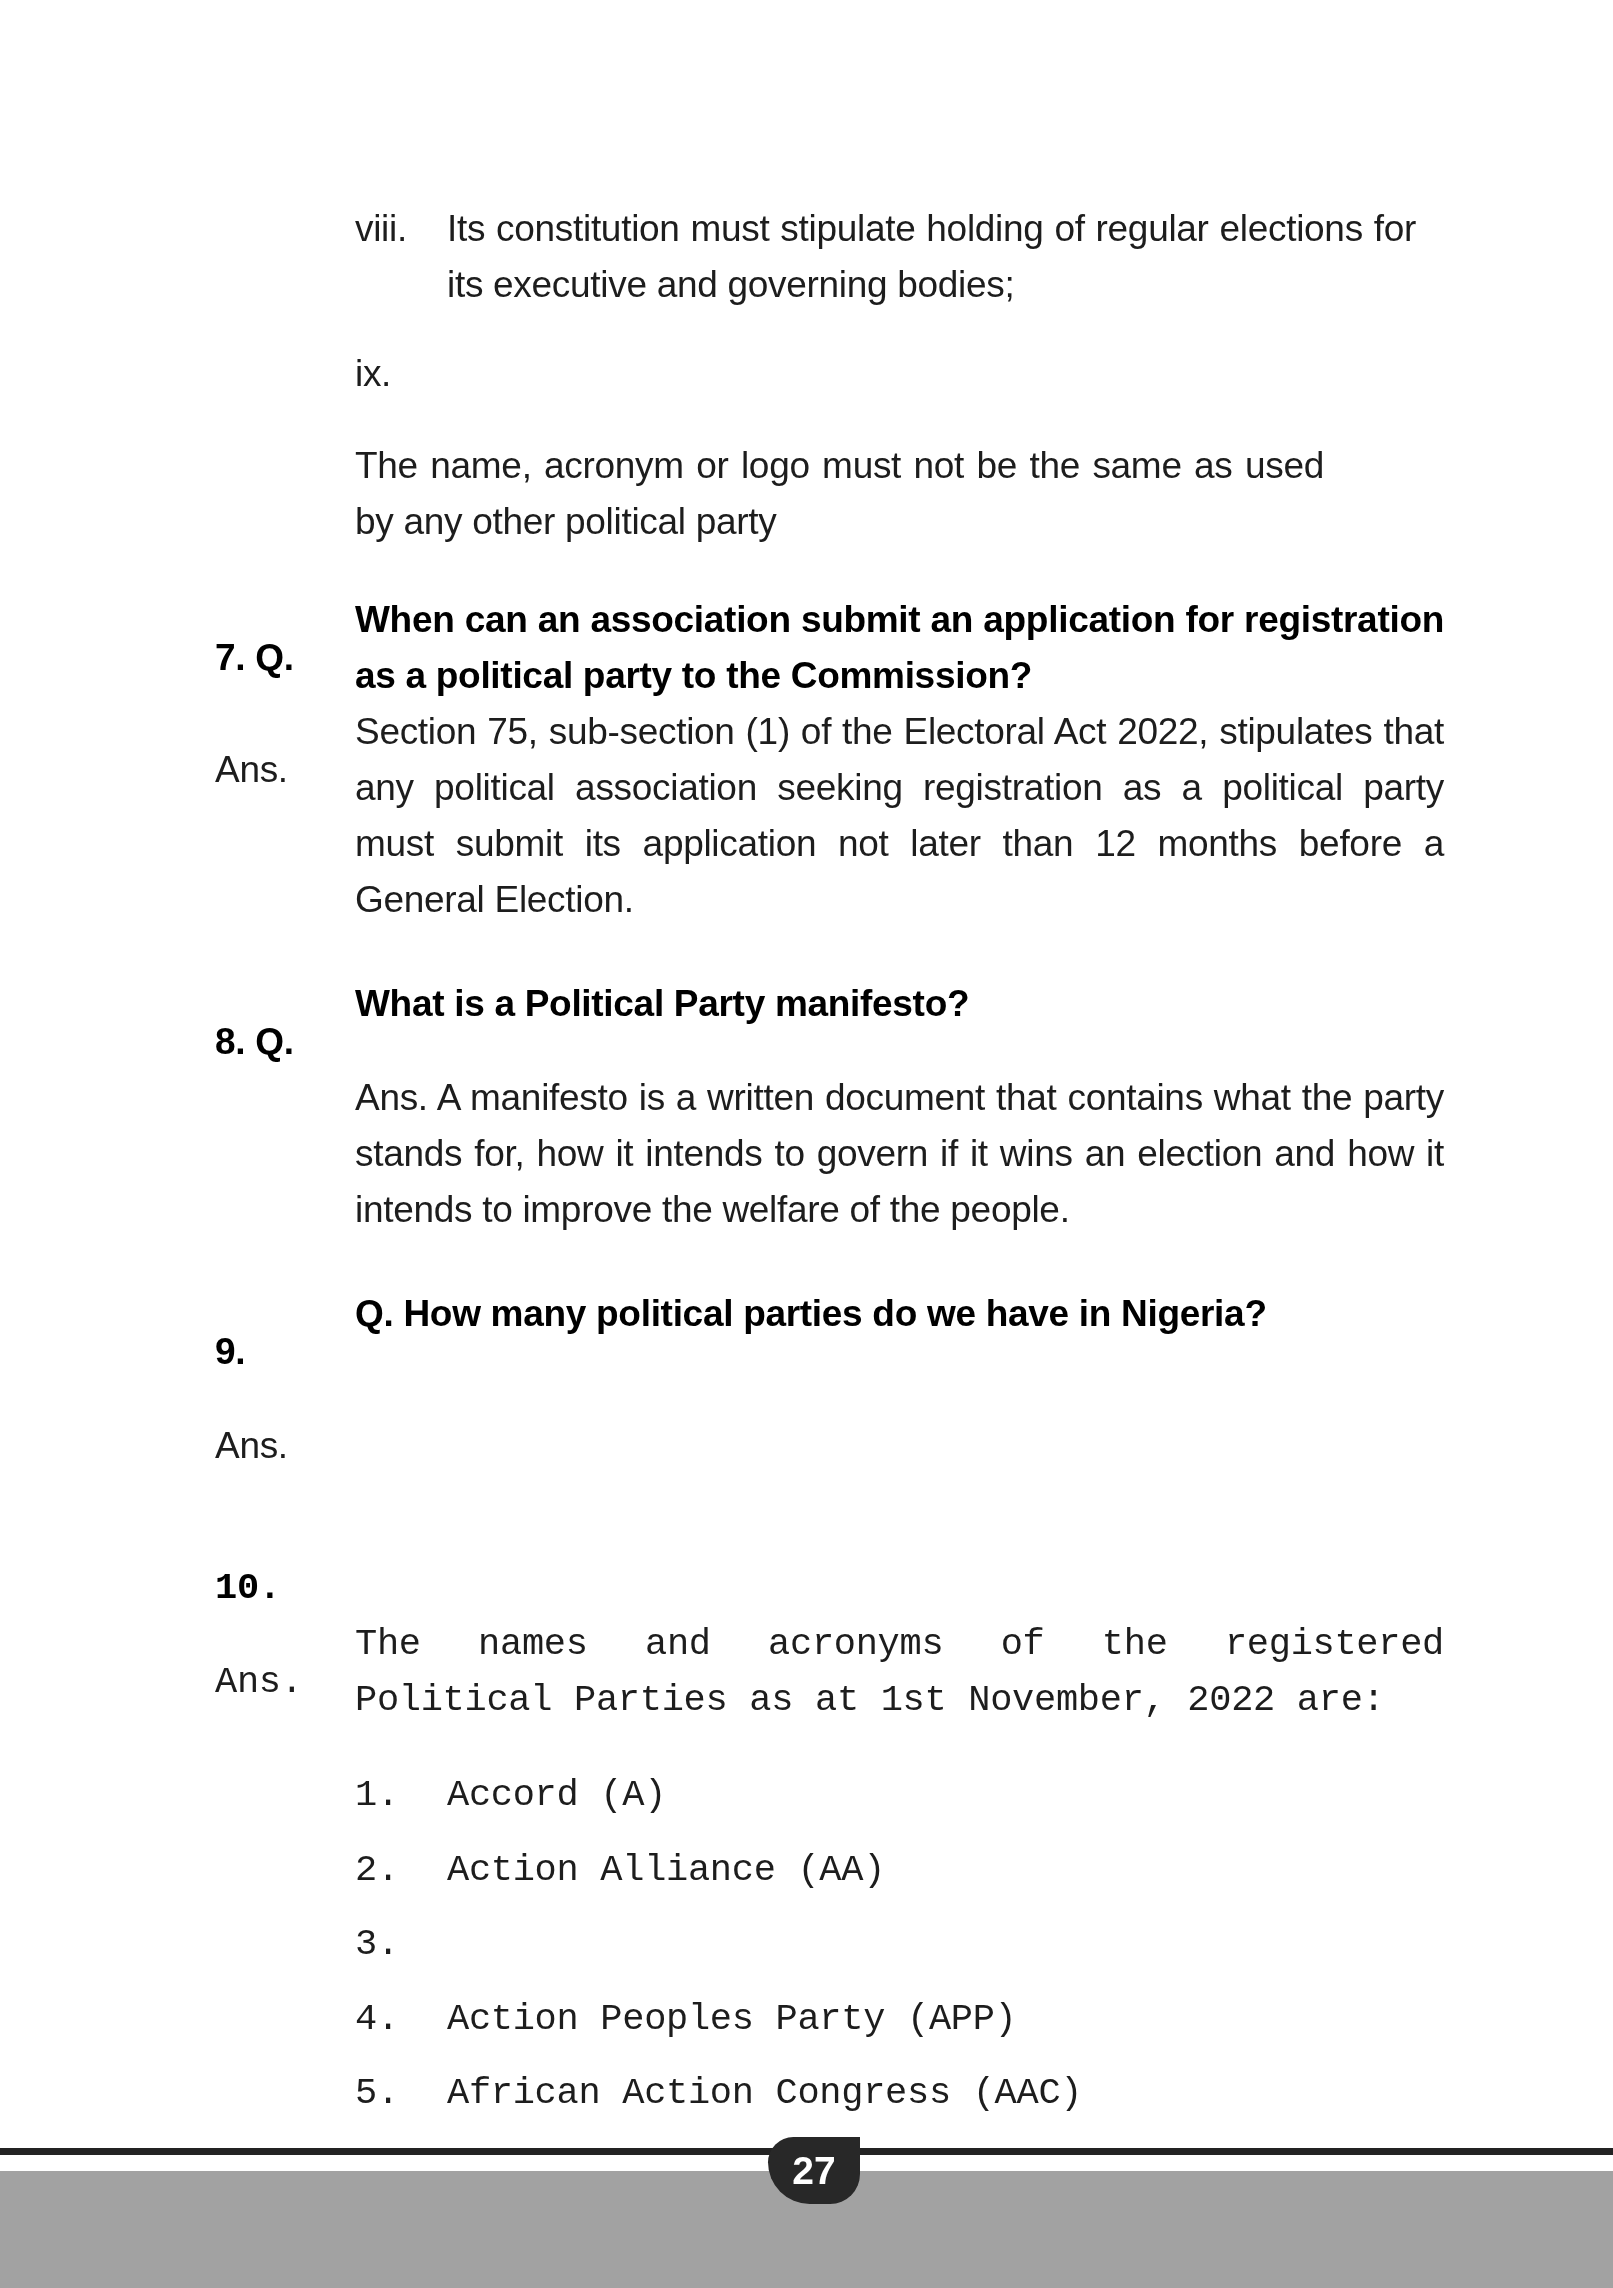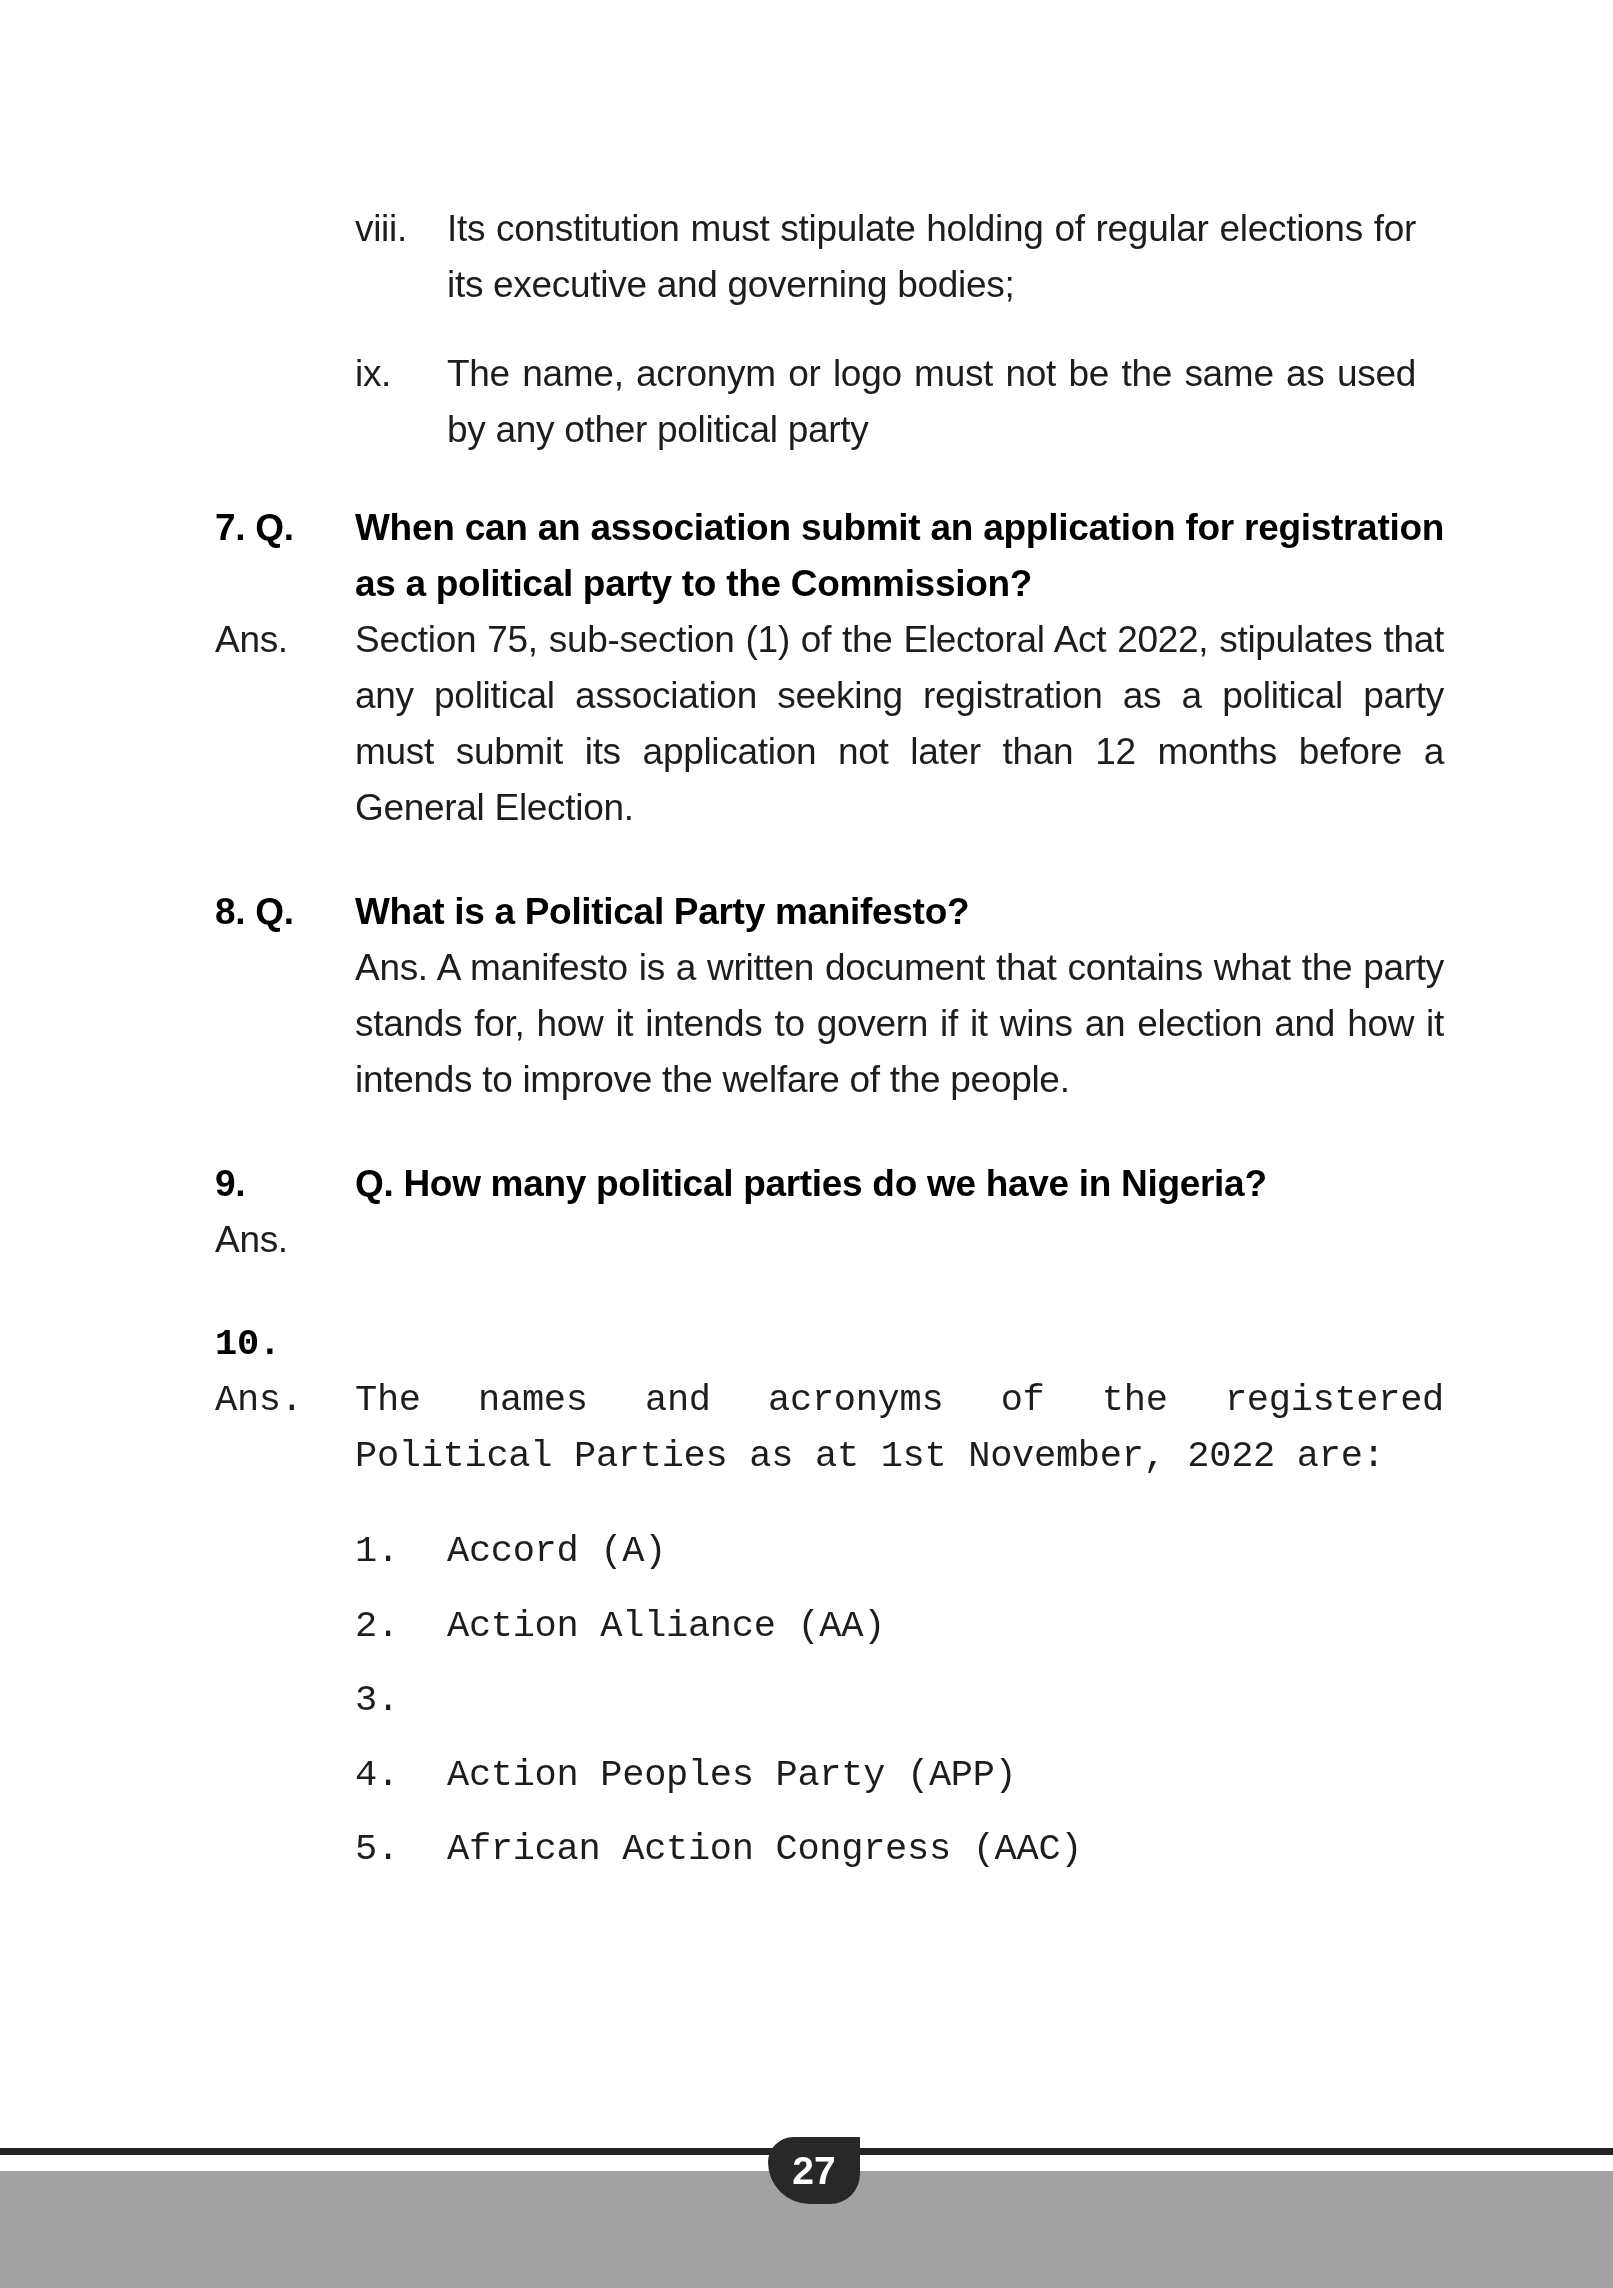--- a/index.html
+++ b/index.html
@@ -19,28 +19,28 @@
     position: absolute;
     top: 201px;
     left: 215px;
     width: 1229px;
     color: #1d1d1d;
     font-size: 37px;
     line-height: 56px;
     letter-spacing: -0.3px;
   }
   .row { display: flex; align-items: flex-start; }
-  .label { flex: 0 0 140px; }
+  .label { flex: 0 0 140px; margin-top: 38px; }
   .text  { flex: 1 1 auto; text-align: justify; }
   .bold  { font-weight: 700; color: #000000; }
 
   
   .sub-row { display: flex; margin-left: 140px; }
   .sub-row.first { margin-bottom: 33px; }
-  .sub-row.second { margin-bottom: 42px; }
+  .sub-row.second { margin-bottom: 42px; flex-direction: column; }
   .sub-label { flex: 0 0 92px; }
   .sub-text { flex: none; width: 969px; text-align: justify; }
 
   
   .qa-section { margin-bottom: 48px; }
   .qa-section.tight { margin-bottom: 39px; font-family: Liberation Mono, monospace; }
 
   
   .party-list { margin-left: 140px; margin-top: 39px; }
   .party-row { display: flex; margin-bottom: 18.5px; }

